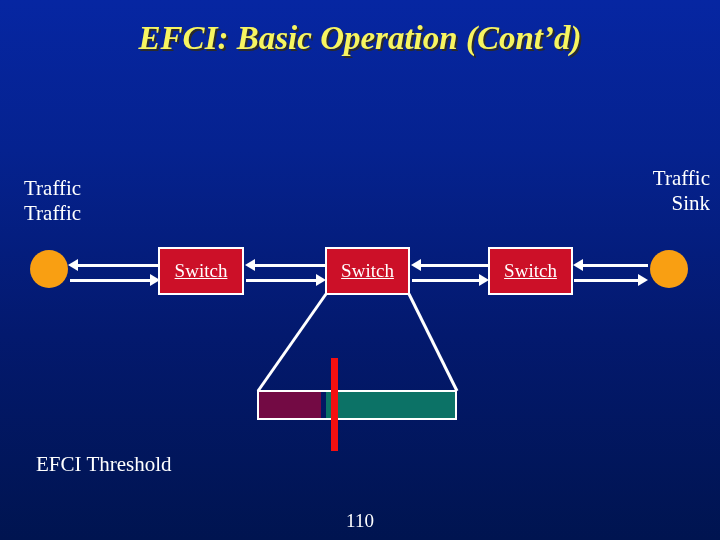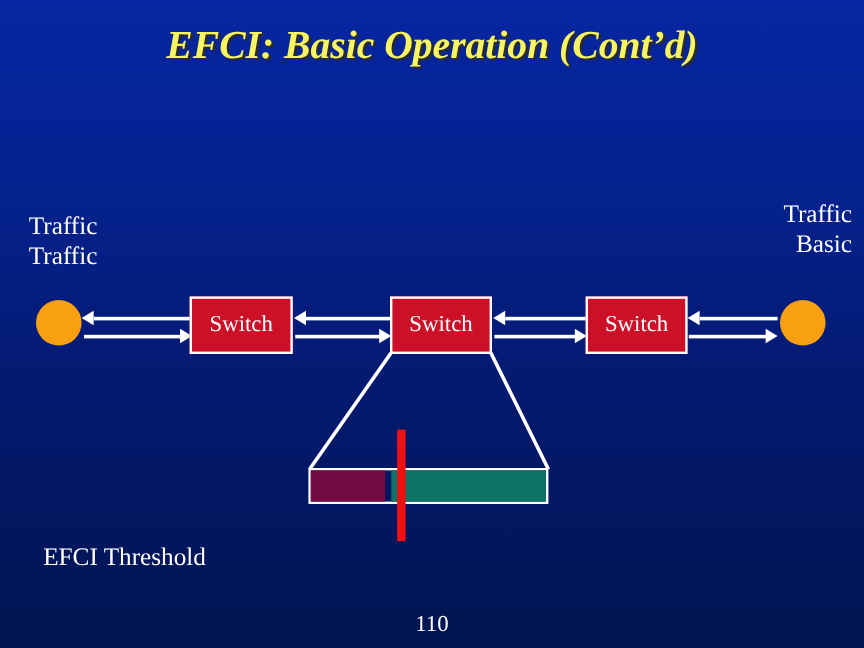--- a/index.html
+++ b/index.html
@@ -75,20 +75,21 @@
     height: 48px;
     background: #cc1028;
     border: 2px solid #ffffff;
     box-sizing: border-box;
     color: #ffffff;
     font-size: 19px;
     display: flex;
     align-items: center;
     justify-content: center;
     white-space: nowrap;
+    text-decoration: underline;
   }
   #switch-1 { left: 158px; width: 86px; }
   #switch-2 { left: 325px; width: 85px; }
   #switch-3 { left: 488px; width: 85px; }
 
   
   .link-line {
     position: absolute;
     height: 3px;
     background: #ffffff;
@@ -179,21 +180,21 @@
   <div id="title">EFCI: Basic Operation (Cont’d)</div>
 
   <div id="source-label" class="endpoint-label">
     <div>Traffic</div>
     <div>Traffic</div>
   </div>
   <div id="source-circle" class="endpoint-circle"></div>
 
   <div id="sink-label" class="endpoint-label">
     <div>Traffic</div>
-    <div>Basic</div>
+    <div>Sink</div>
   </div>
   <div id="sink-circle" class="endpoint-circle"></div>
 
   <div class="link-line" style="left:78px; top:264px; width:82px;"></div>
   <div class="arrow-head left" style="left:68px; top:259px;"></div>
 
   <div class="link-line" style="left:70px; top:279px; width:82px;"></div>
   <div class="arrow-head right" style="left:150px; top:274px;"></div>
 
   <div class="link-line" style="left:255px; top:264px; width:71px;"></div>

